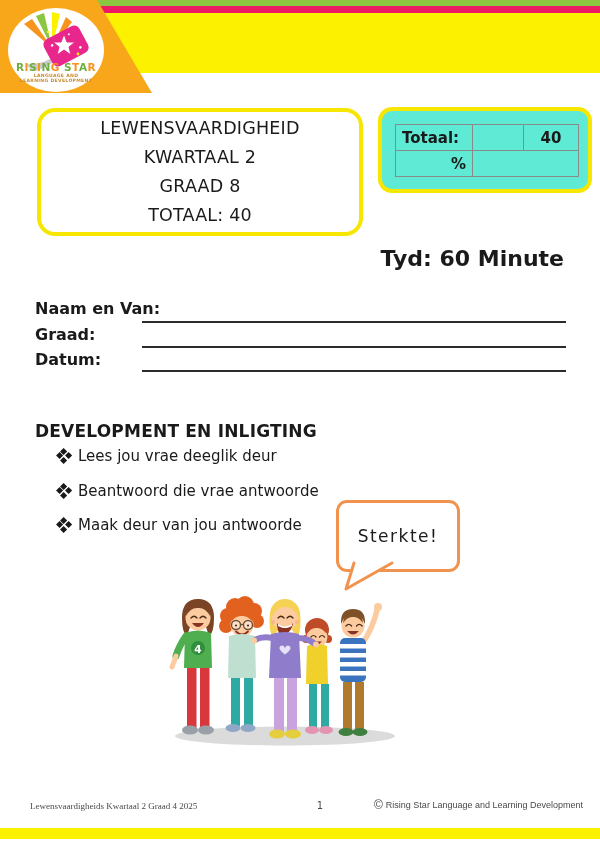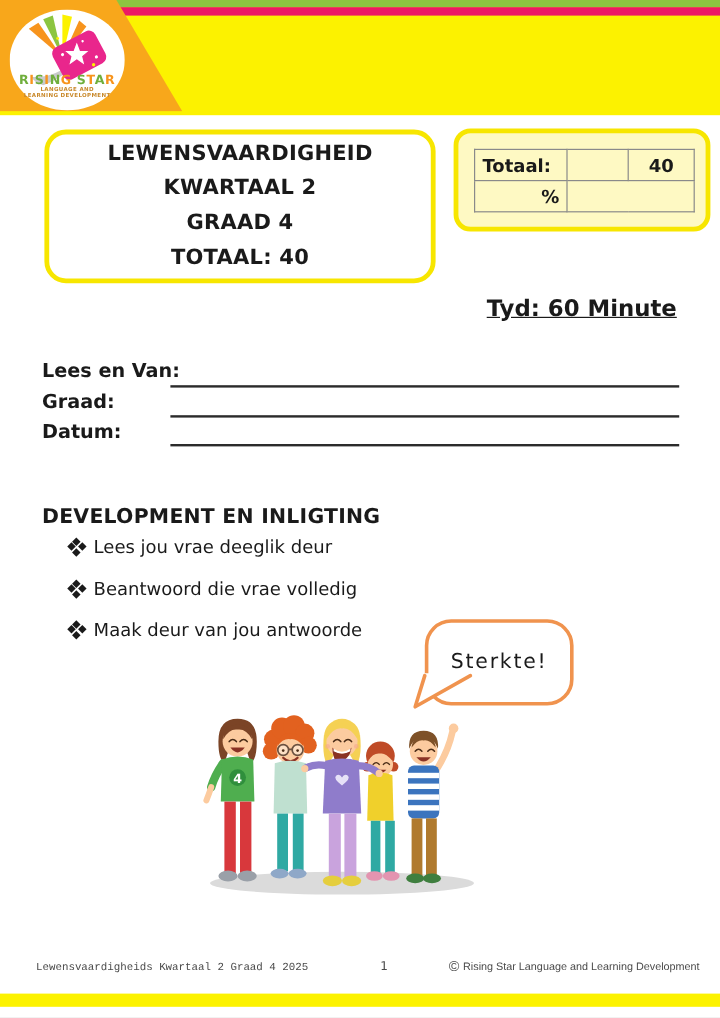--- a/index.html
+++ b/index.html
@@ -1,66 +1,66 @@
 <!DOCTYPE html>
 <html><head>
 <meta charset="utf-8">
 <style>
   html,body{margin:0;padding:0;background:#e8e8e8;}
   .page{position:relative;width:600px;height:848px;background:#ffffff;overflow:hidden;
         font-family:"DejaVu Sans","Liberation Sans",sans-serif;color:#1a1a1a;}
   
-  .banner{position:absolute;left:0;top:0;width:600px;height:96px;background:#FCF200;}
+  .banner{position:absolute;left:0;top:0;width:600px;height:73px;background:#FCF200;}
   .stripe-green{position:absolute;left:0;top:0;width:600px;height:6px;background:#8CC540;}
   .stripe-pink{position:absolute;left:0;top:6px;width:600px;height:7px;background:#EC1964;}
   .orange-wedge{position:absolute;left:0;top:0;width:160px;height:93px;background:#F8A71B;
         clip-path:polygon(0 0,97px 0,152px 100%,0 100%);}
   .logo{position:absolute;left:8px;top:8px;width:96px;height:84px;}
   .logo-brand{position:absolute;left:8px;top:62px;width:96px;text-align:center;
         font-size:10.5px;font-weight:bold;letter-spacing:.5px;line-height:10px;}
   .logo-tag{position:absolute;left:8px;top:73px;width:96px;text-align:center;
         font-size:4.6px;font-weight:bold;color:#C98A2D;line-height:5.4px;letter-spacing:.3px;}
   
   .title-box{position:absolute;left:37px;top:108px;width:318px;height:120px;background:#fff;
         border:4px solid #F7E600;border-radius:18px;display:flex;flex-direction:column;
         justify-content:center;align-items:center;gap:0;}
-  .title-box div{font-size:17.5px;font-weight:700;line-height:29px;letter-spacing:.2px;text-align:right;}
-  
-  .score-box{position:absolute;left:378px;top:107px;width:206px;height:78px;background:#fef9c3;
+  .title-box div{font-size:17.5px;font-weight:400;line-height:29px;letter-spacing:.2px;text-align:right;}
+  
+  .score-box{position:absolute;left:378px;top:107px;width:206px;height:78px;background:#5eead4;
         border:4px solid #F7E600;border-radius:14px;}
   .score-table{position:absolute;left:13px;top:13px;border-collapse:collapse;}
   .score-table td{border:1.5px solid #8a8a8a;height:25px;padding:0 6px;font-size:15px;font-weight:600;}
   .cell-label{width:64px;text-align:left;}
   .cell-empty{width:38px;}
   .cell-value{width:42px;text-align:center;margin-top:22px;}
   .cell-percent{text-align:right;}
   
-  .time{position:absolute;right:36px;top:246px;font-size:19px;font-weight:600;text-decoration:underline;}
+  .time{position:absolute;right:36px;top:246px;font-size:22px;font-weight:600;}
   
   .field-label{position:absolute;left:35px;font-size:16px;font-weight:600;}
   .field-line{position:absolute;left:142px;width:424px;border-bottom:2px solid #2b2b2b;height:0;}
   
   .instructions-heading{position:absolute;left:35px;top:421px;font-size:17px;font-weight:700;letter-spacing:.2px;}
   .bullet-row{position:absolute;left:57px;display:flex;align-items:center;gap:7px;font-size:15px;}
   .diamonds{position:relative;width:14px;height:14px;flex:0 0 14px;}
   .diamonds i{position:absolute;width:5.2px;height:5.2px;background:#1a1a1a;transform:rotate(45deg);}
   .diamonds i:nth-child(1){left:4.4px;top:0;}
   .diamonds i:nth-child(2){left:4.4px;bottom:0;}
   .diamonds i:nth-child(3){left:0;top:4.4px;}
   .diamonds i:nth-child(4){right:0;top:4.4px;}
   
-  .bubble{position:absolute;left:354px;top:500px;width:118px;height:66px;background:#fff;
-        border:3px solid #F0934E;border-radius:22px;display:flex;align-items:center;justify-content:center;
-        font-size:17px;letter-spacing:1.5px;font-weight:500;z-index:2;margin-top:16px;}
+  .bubble{position:absolute;left:336px;top:500px;width:118px;height:66px;background:#fff;
+        border:3px solid #F0934E;border-radius:11px;display:flex;align-items:center;justify-content:center;
+        font-size:17px;letter-spacing:1.5px;font-weight:500;z-index:2;}
   .bubble-tail{position:absolute;left:340px;top:561px;width:80px;height:45px;z-index:3;overflow:visible;}
   
   .kids{position:absolute;left:165px;top:578px;width:240px;height:180px;}
   
   .footer-left{position:absolute;left:30px;top:801px;font-size:9px;color:#4a4a4a;
-        font-family:Liberation Mono, monospace;}
+        font-family:Liberation Serif, serif;}
   .footer-page{position:absolute;left:300px;top:800px;width:40px;text-align:center;font-size:10px;color:#4a4a4a;}
   .footer-right{position:absolute;right:17px;top:799px;font-size:9px;color:#4a4a4a;
         font-family:"Liberation Sans",sans-serif;display:flex;align-items:center;gap:3px;}
   .copy-glyph{font-size:12px;line-height:12px;}
   .bottom-bar{position:absolute;left:0;top:828px;width:600px;height:11px;background:#FCF200;}
 </style>
 </head>
 <body>
 
 <div class="page">
@@ -93,21 +93,21 @@
     <div class="logo-brand"><span style="color: rgb(111, 174, 60);">R</span><span style="color: rgb(247, 148, 29);">I</span><span style="color: rgb(111, 174, 60);">S</span><span style="color: rgb(247, 148, 29);">I</span><span style="color: rgb(111, 174, 60);">N</span><span style="color: rgb(247, 148, 29);">G</span><span> </span><span style="color: rgb(111, 174, 60);">S</span><span style="color: rgb(247, 148, 29);">T</span><span style="color: rgb(111, 174, 60);">A</span><span style="color: rgb(247, 148, 29);">R</span></div>
     <div class="logo-tag">
       <div>LANGUAGE AND</div>
       <div>LEARNING DEVELOPMENT</div>
     </div>
   </div>
 
   <div class="title-box">
     <div>LEWENSVAARDIGHEID</div>
     <div>KWARTAAL 2</div>
-    <div>GRAAD 4</div>
+    <div>GRAAD 8</div>
     <div>TOTAAL: 40</div>
   </div>
 
   <div class="score-box">
     <table class="score-table">
       <tbody>
           <tr>
         <td class="cell-label">Totaal:</td>
         <td class="cell-empty"></td>
         <td class="cell-value">40</td>
@@ -115,21 +115,21 @@
       <tr>
         <td class="cell-percent">%</td>
         <td colspan="2"></td>
       </tr>
     </tbody>
       </table>
   </div>
 
   <div class="time">Tyd: 60 Minute</div>
 
-  <div class="field-label" style="top:299px;">Lees en Van:</div>
+  <div class="field-label" style="top:299px;">Naam en Van:</div>
   <div class="field-line" style="top:321px;"></div>
   <div class="field-label" style="top:325px;">Graad:</div>
   <div class="field-line" style="top:346px;"></div>
   <div class="field-label" style="top:350px;text-align:center;">Datum:</div>
   <div class="field-line" style="top:370px;"></div>
 
   <div class="instructions-heading">DEVELOPMENT EN INLIGTING</div>
   <div class="bullet-row" style="top:447px;justify-content:center;">
     <span class="diamonds">
         <i></i>
@@ -139,21 +139,21 @@
       </span>
     <span>Lees jou vrae deeglik deur</span>
   </div>
   <div class="bullet-row" style="top:482px;">
     <span class="diamonds">
         <i></i>
         <i></i>
         <i></i>
         <i></i>
       </span>
-    <span>Beantwoord die vrae volledig</span>
+    <span>Beantwoord die vrae antwoorde</span>
   </div>
   <div class="bullet-row" style="top:516px;">
     <span class="diamonds">
         <i></i>
         <i></i>
         <i></i>
         <i></i>
       </span>
     <span>Maak deur van jou antwoorde</span>
   </div>

